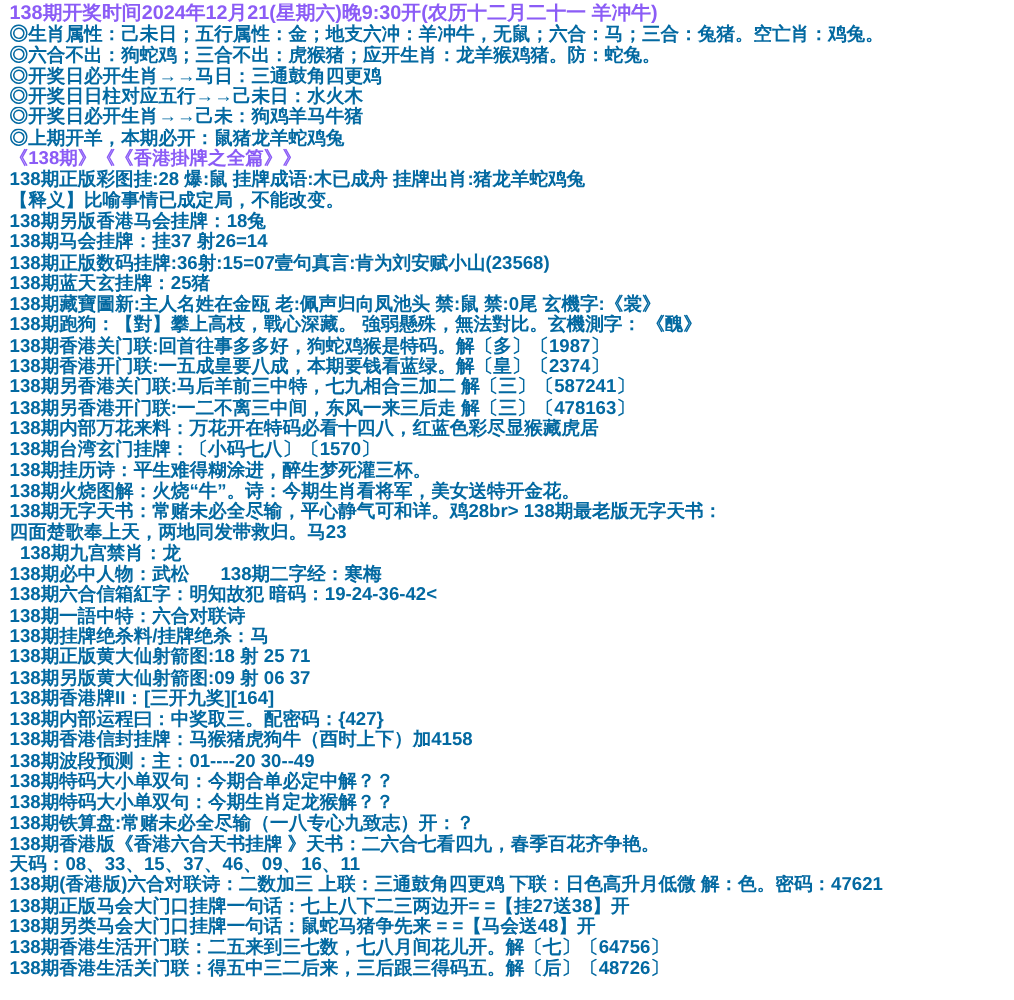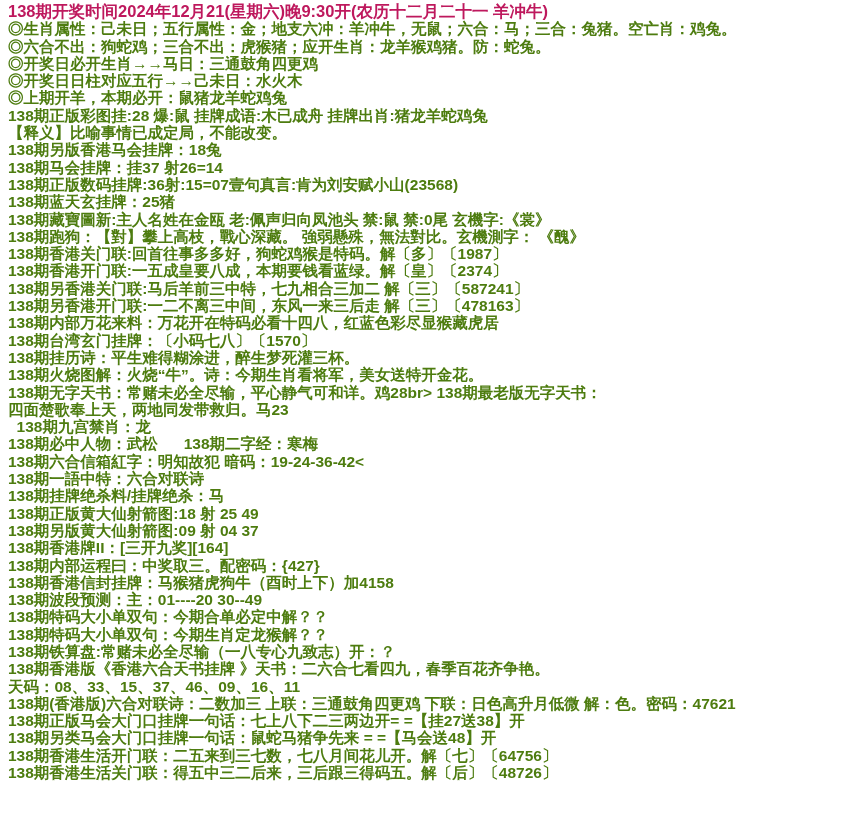--- a/index.html
+++ b/index.html
@@ -15,40 +15,42 @@
     font-weight: bold;
   }
   #content {
     padding: 3px 0 0 8px;
   }
   .line {
     height: 17.3px;
     line-height: 17.3px;
     font-size: 15.5px;
     white-space: pre;
-    color: #4d7c0f;
+    color: #0369a1;
     overflow: hidden;
   }
   .line.red {
-    color: #be185d;
+    color: #8b5cf6;
   }
   .line.title {
     font-size: 16.5px;
   }
 </style>
 </head>
 <body>
 
 <div id="content">
     <div class="line red title">138期开奖时间2024年12月21(星期六)晚9:30开(农历十二月二十一 羊冲牛)</div>
     <div class="line">◎生肖属性：己未日；五行属性：金；地支六冲：羊冲牛，无鼠；六合：马；三合：兔猪。空亡肖：鸡兔。</div>
     <div class="line">◎六合不出：狗蛇鸡；三合不出：虎猴猪；应开生肖：龙羊猴鸡猪。防：蛇兔。</div>
     <div class="line">◎开奖日必开生肖→→马日：三通鼓角四更鸡</div>
     <div class="line">◎开奖日日柱对应五行→→己未日：水火木</div>
+    <div class="line">◎开奖日必开生肖→→己未：狗鸡羊马牛猪</div>
     <div class="line">◎上期开羊，本期必开：鼠猪龙羊蛇鸡兔</div>
+    <div class="line red">《138期》《《香港掛牌之全篇》》</div>
     <div class="line">138期正版彩图挂:28 爆:鼠 挂牌成语:木已成舟 挂牌出肖:猪龙羊蛇鸡兔</div>
     <div class="line">【释义】比喻事情已成定局，不能改变。</div>
     <div class="line">138期另版香港马会挂牌：18兔</div>
     <div class="line">138期马会挂牌：挂37 射26=14</div>
     <div class="line">138期正版数码挂牌:36射:15=07壹句真言:肯为刘安赋小山(23568)</div>
     <div class="line">138期蓝天玄挂牌：25猪</div>
     <div class="line">138期藏寶圖新:主人名姓在金瓯 老:佩声归向凤池头 禁:鼠 禁:0尾 玄機字:《裳》</div>
     <div class="line">138期跑狗：【對】攀上高枝，戰心深藏。 強弱懸殊，無法對比。玄機測字： 《醜》</div>
     <div class="line">138期香港关门联:回首往事多多好，狗蛇鸡猴是特码。解〔多〕〔1987〕</div>
     <div class="line">138期香港开门联:一五成皇要八成，本期要钱看蓝绿。解〔皇〕〔2374〕</div>
@@ -58,22 +60,22 @@
     <div class="line">138期台湾玄门挂牌：〔小码七八〕〔1570〕</div>
     <div class="line">138期挂历诗：平生难得糊涂进，醉生梦死灌三杯。</div>
     <div class="line">138期火烧图解：火烧“牛”。诗：今期生肖看将军，美女送特开金花。</div>
     <div class="line">138期无字天书：常赌未必全尽输，平心静气可和详。鸡28br&gt; 138期最老版无字天书：</div>
     <div class="line">四面楚歌奉上天，两地同发带救归。马23</div>
     <div class="line">  138期九宫禁肖：龙</div>
     <div class="line">138期必中人物：武松      138期二字经：寒梅</div>
     <div class="line">138期六合信箱紅字：明知故犯 暗码：19-24-36-42&lt;</div>
     <div class="line">138期一語中特：六合对联诗</div>
     <div class="line">138期挂牌绝杀料/挂牌绝杀：马</div>
-    <div class="line">138期正版黄大仙射箭图:18 射 25 49</div>
-    <div class="line">138期另版黄大仙射箭图:09 射 04 37</div>
+    <div class="line">138期正版黄大仙射箭图:18 射 25 71</div>
+    <div class="line">138期另版黄大仙射箭图:09 射 06 37</div>
     <div class="line">138期香港牌II：[三开九奖][164]</div>
     <div class="line">138期内部运程曰：中奖取三。配密码：{427}</div>
     <div class="line">138期香港信封挂牌：马猴猪虎狗牛（酉时上下）加4158</div>
     <div class="line">138期波段预测：主：01----20 30--49</div>
     <div class="line">138期特码大小单双句：今期合单必定中解？？</div>
     <div class="line">138期特码大小单双句：今期生肖定龙猴解？？</div>
     <div class="line">138期铁算盘:常赌未必全尽输（一八专心九致志）开：？</div>
     <div class="line">138期香港版《香港六合天书挂牌 》天书：二六合七看四九，春季百花齐争艳。</div>
     <div class="line">天码：08、33、15、37、46、09、16、11</div>
     <div class="line">138期(香港版)六合对联诗：二数加三 上联：三通鼓角四更鸡 下联：日色高升月低微 解：色。密码：47621</div>

